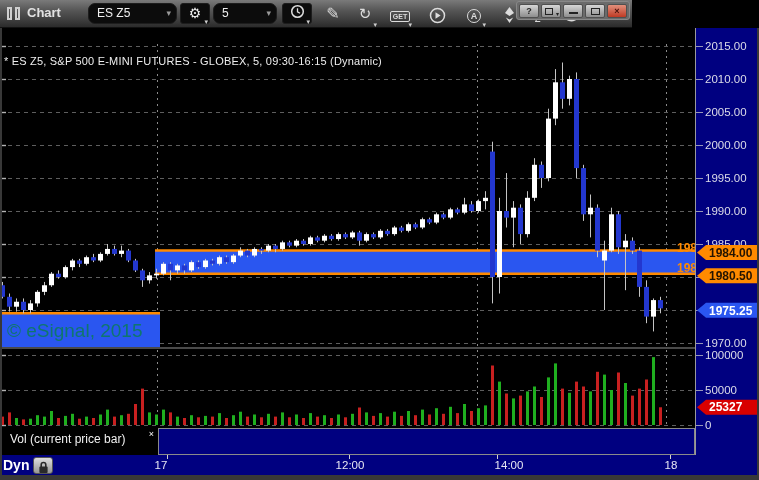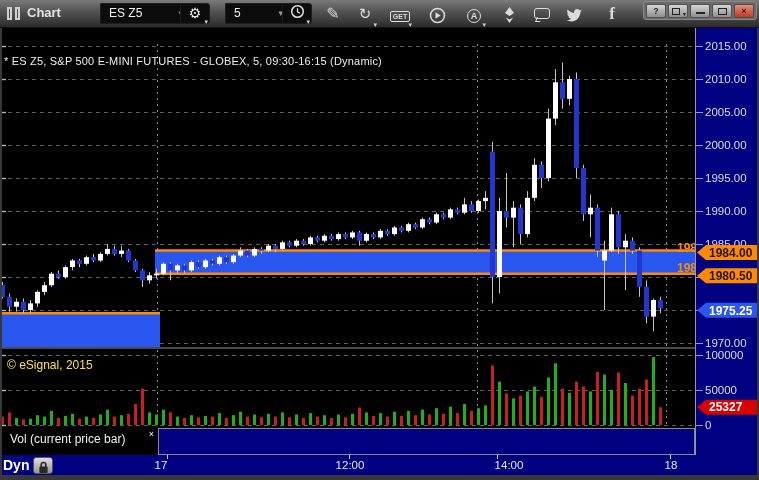--- a/index.html
+++ b/index.html
@@ -1,29 +1,29 @@
 <!DOCTYPE html>
 <html><head>
 <meta charset="utf-8">
 <style>
   html,body{margin:0;padding:0;background:#000;}
   *{box-sizing:border-box;}
   .win{position:relative;width:759px;height:480px;background:#000;overflow:hidden;
        font-family:"Liberation Sans","DejaVu Sans",sans-serif;}
   svg{font-family:"Liberation Sans","DejaVu Sans",sans-serif;}
   
-  .toolbar{position:absolute;left:0;top:0;width:759px;height:28px;
+  .toolbar{position:absolute;left:0;top:0;width:632px;height:28px;
     background:linear-gradient(#7a7a7a,#555 40%,#363636 85%,#2b2b2b);
     border-bottom:1px solid #111;}
   .winicon{position:absolute;left:7px;top:7px;width:16px;height:13px;}
   .winicon i{position:absolute;top:0;width:5px;height:13px;border:2px solid #cfcfcf;background:transparent;}
   .winicon i:first-child{left:0}.winicon i:last-child{left:8px}
   .apptitle{position:absolute;left:27px;top:5px;font-size:13px;font-weight:bold;color:#e2e2e2;}
-  .combo{position:absolute;top:3px;height:21px;background:#0c0c0c;border-radius:1px;
-    border:1px solid #1d1d1d;color:#f0f0f0;font-size:12px;line-height:19px;padding-left:8px;margin-left:12px;}
+  .combo{position:absolute;top:3px;height:21px;background:#0c0c0c;border-radius:7px;
+    border:1px solid #1d1d1d;color:#f0f0f0;font-size:12px;line-height:19px;padding-left:8px;}
   .combo .caret{position:absolute;right:5px;top:0;color:#9a9a9a;font-size:9px;line-height:19px;}
   .combo.symbol{left:88px;width:89px;}
   .combo.interval{left:213px;width:64px;}
   .tbtn{position:absolute;top:3px;width:30px;height:21px;background:#0c0c0c;border-radius:3px;
     border:1px solid #1d1d1d;color:#ececec;text-align:center;line-height:19px;font-size:14px;}
   .tbtn.gear{left:180px;} .tbtn.clock{left:282px;}
   .mini{position:absolute;right:1px;bottom:-2px;font-size:7px;color:#cfcfcf;line-height:7px;}
   .icnbtn{position:absolute;top:2px;width:26px;height:24px;color:#dcdcdc;text-align:center;
     line-height:24px;font-size:15px;}
   .icnbtn svg{vertical-align:middle;}
@@ -48,21 +48,21 @@
     border:1px solid #888;border-radius:3px;display:flex;gap:2px;}
   .wbtn{width:20px;height:14px;background:linear-gradient(#d6d6d6,#8d8d8d);border:1px solid #4f4f4f;
     border-radius:2px;font-size:9px;font-weight:bold;color:#222;text-align:center;line-height:13px;position:relative;}
   .wbtn.close{background:linear-gradient(#e2907c,#bf3a24);color:#46100a;}
   .wbtn .bar{position:absolute;left:5px;bottom:3px;width:9px;border-bottom:2px solid #222;}
   .wbtn .box{position:absolute;left:5px;top:3px;width:9px;height:7px;border:1.5px solid #222;}
   .wbtn .rwin{position:absolute;left:3px;top:3px;width:8px;height:7px;border:1.5px solid #222;}
   .wbtn .rcar{position:absolute;right:1px;bottom:0;font-size:6px;color:#222;line-height:6px;}
   
   .charttitle{position:absolute;left:4px;top:31px;font-size:11px;color:#ededed;letter-spacing:.2px;margin-top:24px;}
-  .watermark{position:absolute;left:7px;top:320px;font-size:12px;color:#fde047;margin-top:38px;}
+  .watermark{position:absolute;left:7px;top:320px;font-size:19px;color:#0f766e;}
   .voltag{position:absolute;left:2px;top:429px;width:156px;height:21px;background:#000;
     color:#f0f0f0;font-size:12px;line-height:21px;padding-left:8px;}
   .voltag .x{position:absolute;right:4px;top:0;font-size:9px;line-height:10px;color:#fff;}
   .dynbar{position:absolute;left:3px;top:456px;height:18px;display:flex;align-items:center;}
   .dynlabel{font-size:14px;font-weight:bold;color:#fff;margin-right:4px;}
   .lockbtn{display:inline-block;width:20px;height:17px;background:linear-gradient(#dedede,#969696);
     border:1px solid #555;border-radius:3px;text-align:center;padding-top:2px;}
 </style>
 </head>
 <body>

